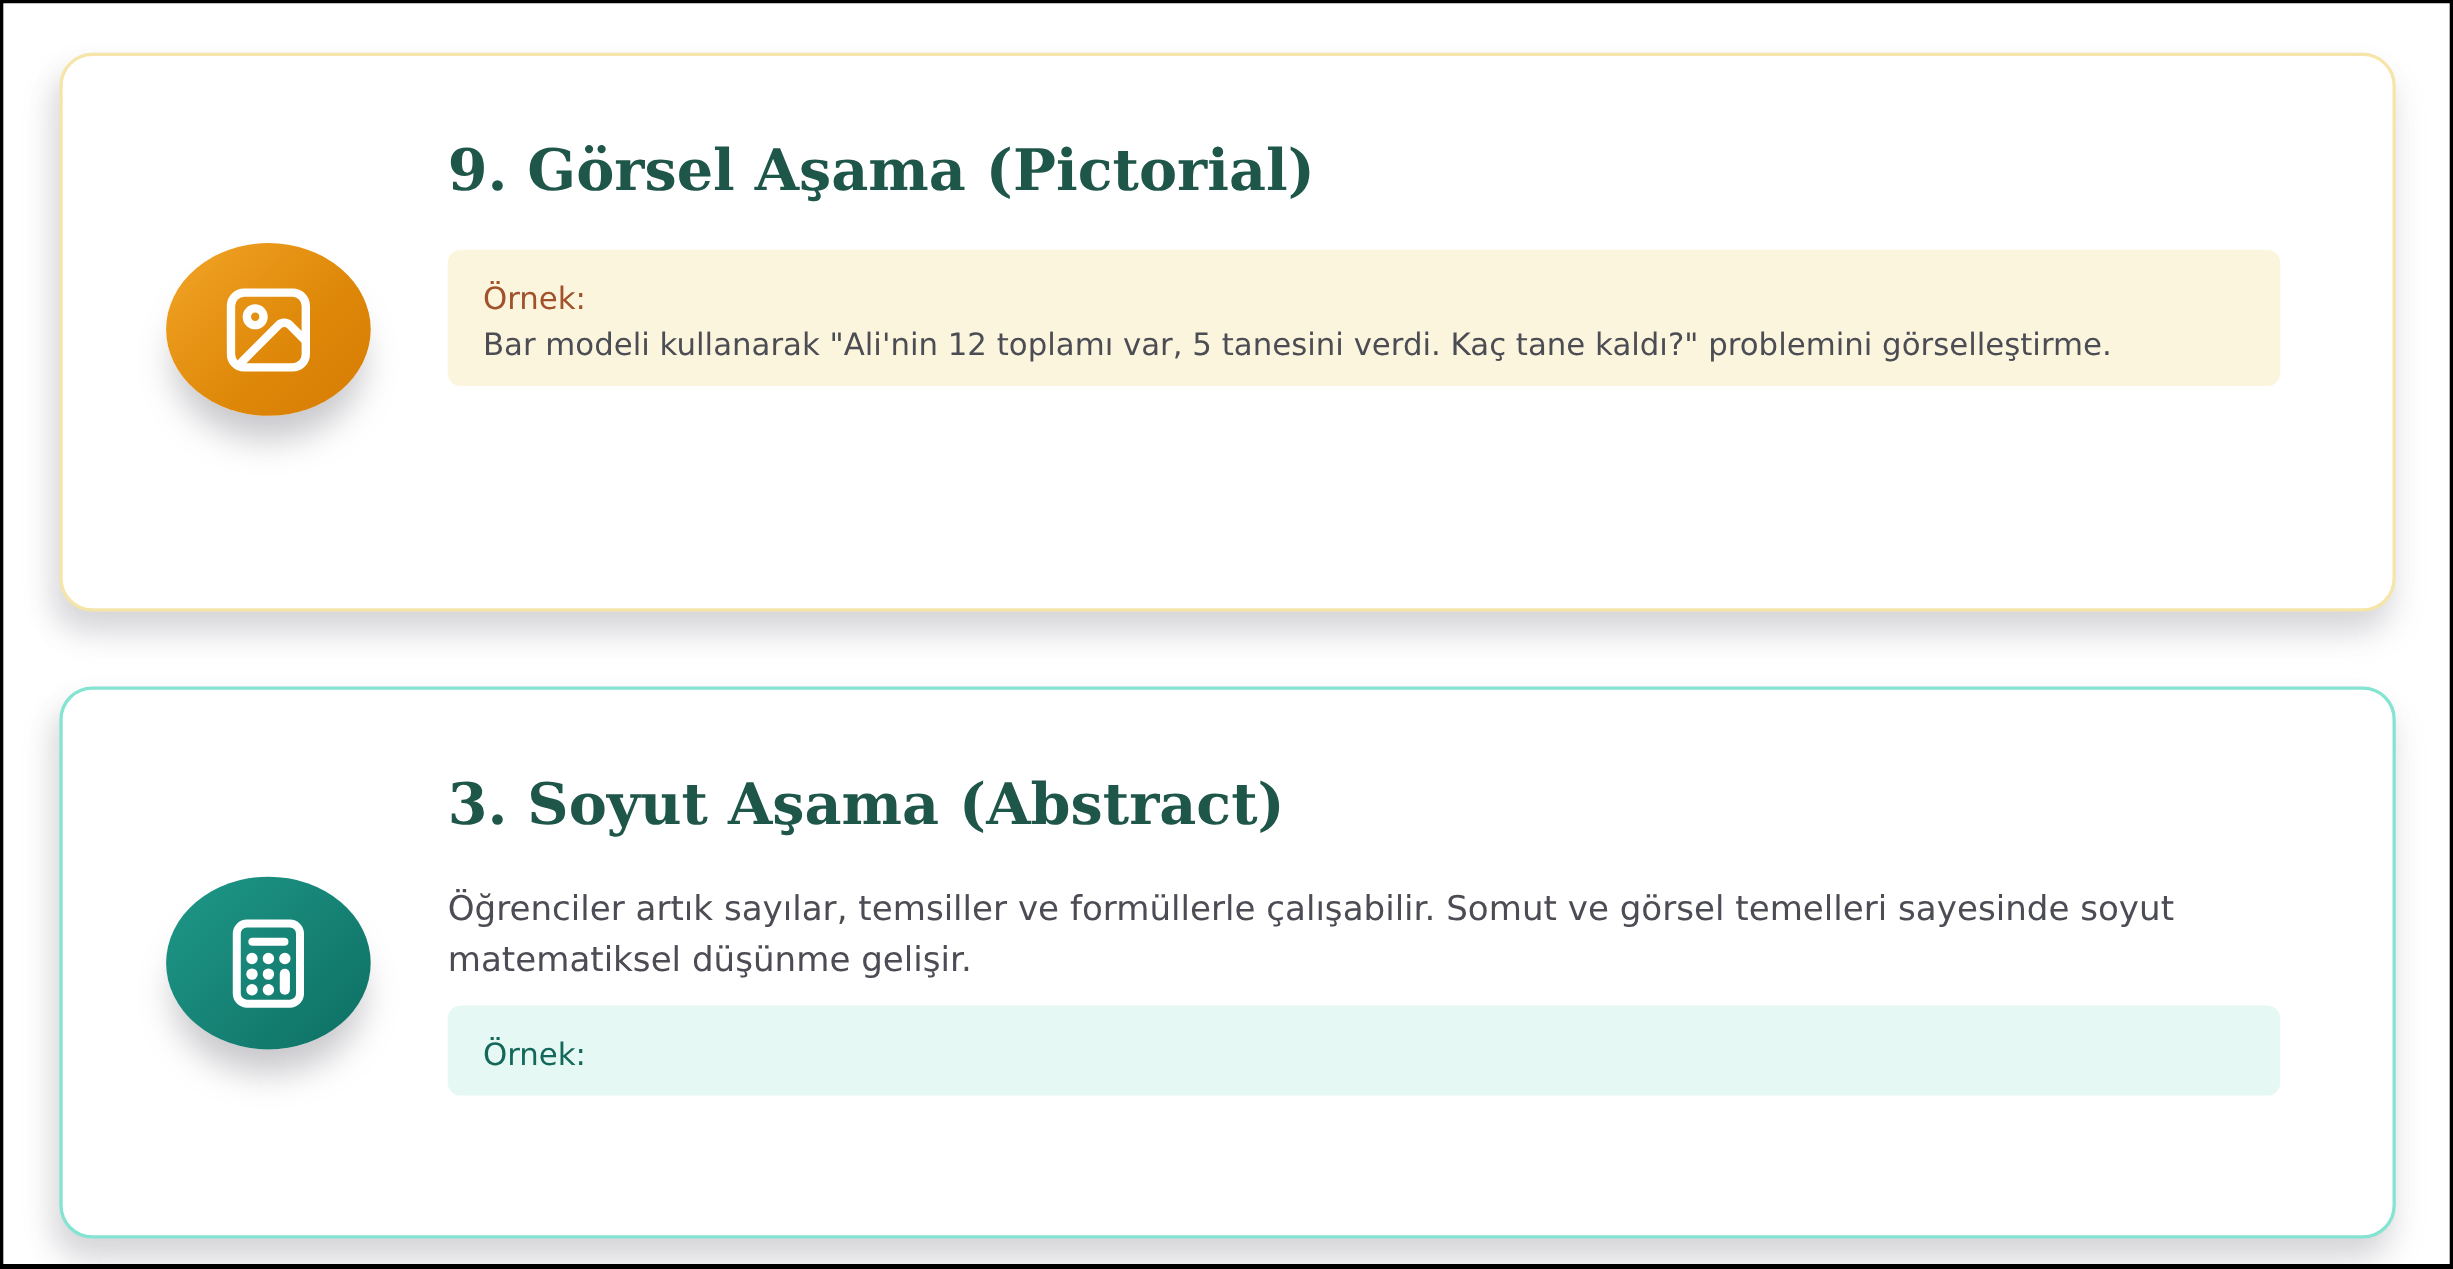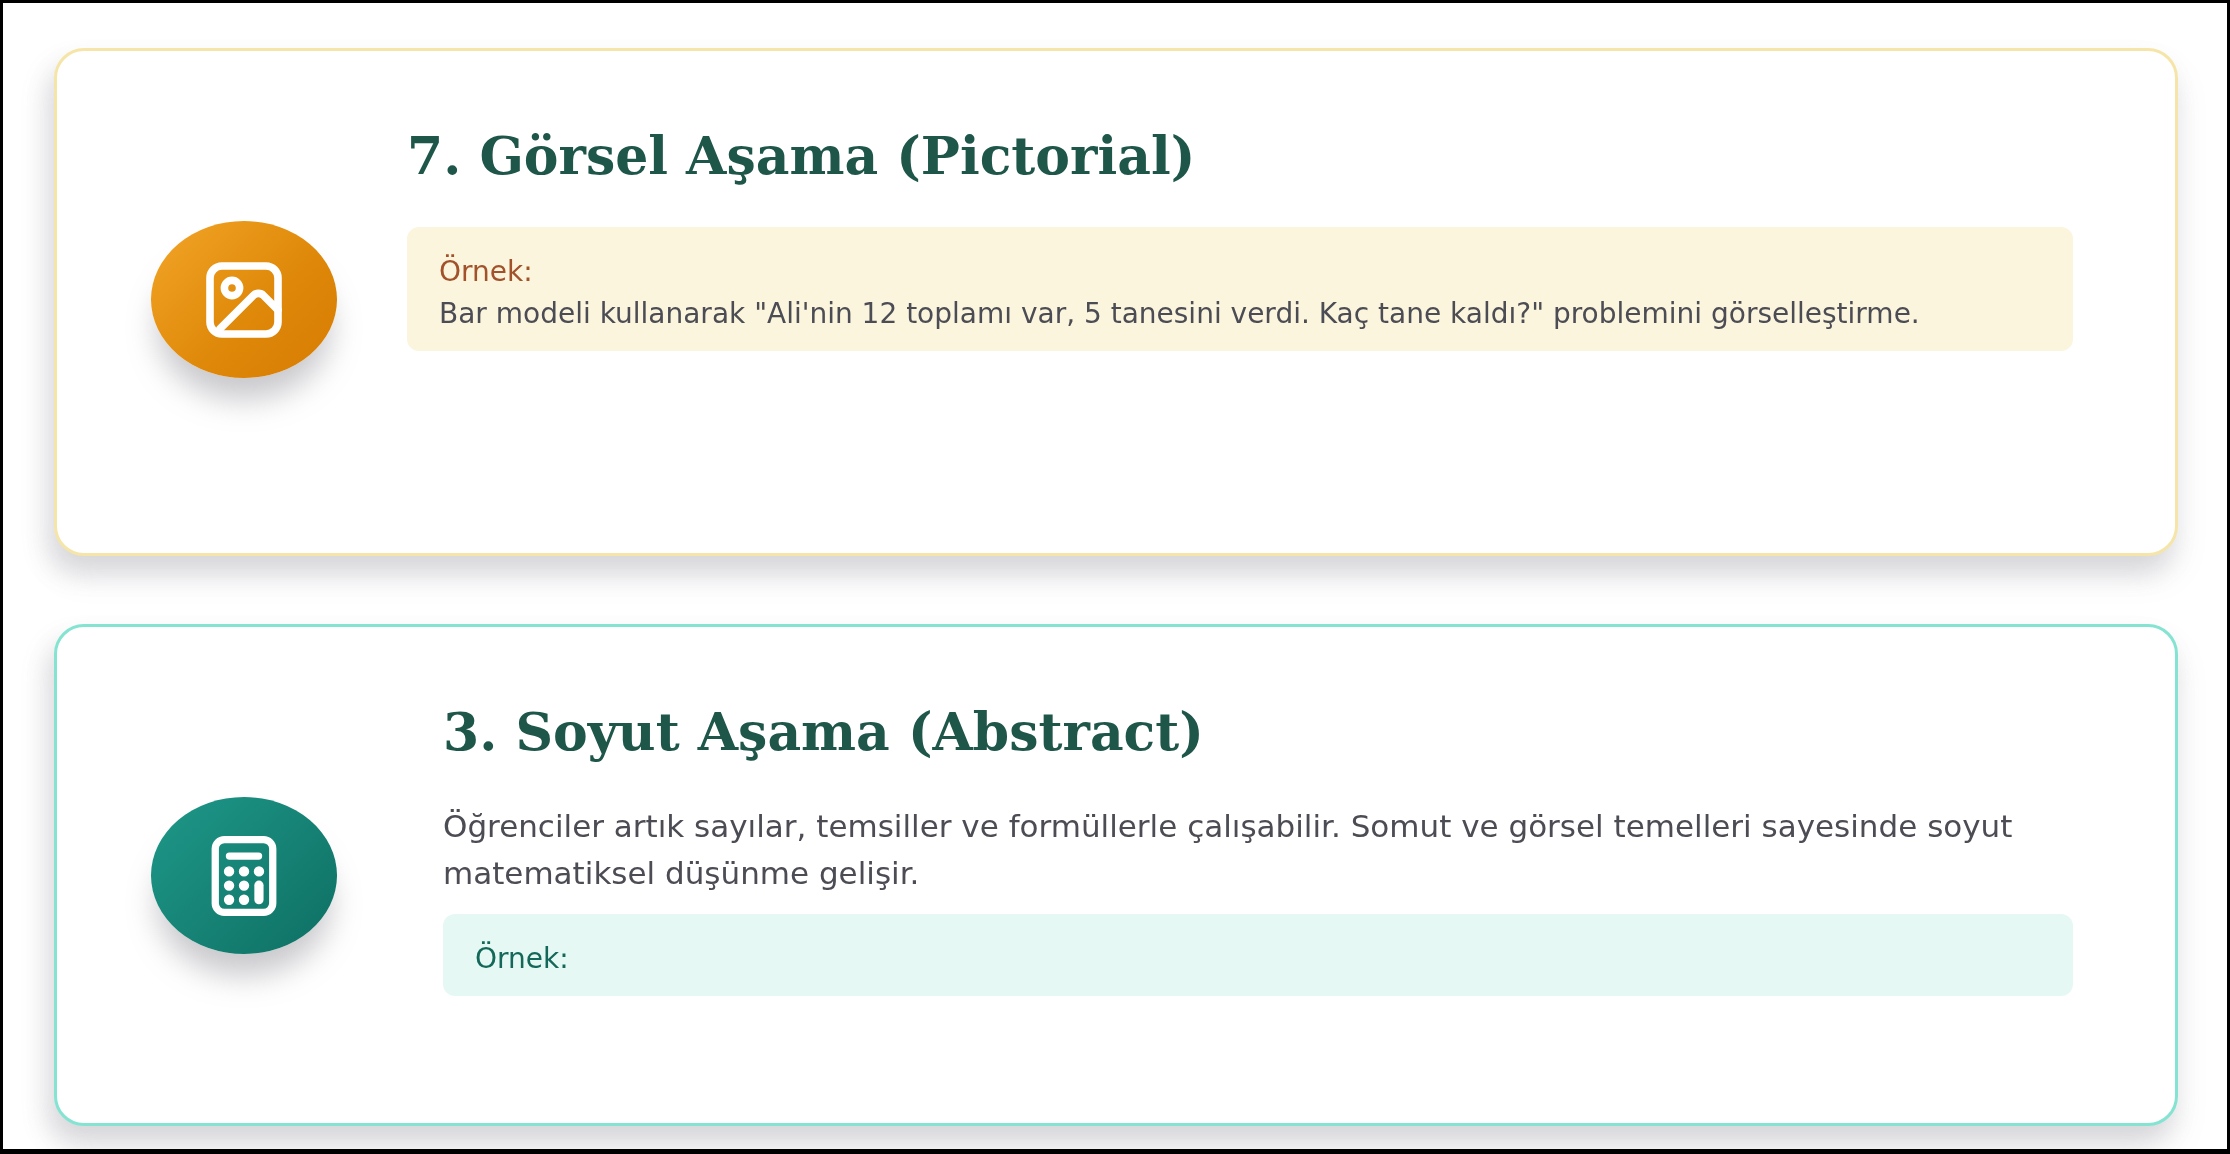--- a/index.html
+++ b/index.html
@@ -13,21 +13,20 @@
     background:#fff; border-radius:30px; display:flex; align-items:flex-start;
     padding:74px 102px 0 94px;
   }
   .card--pictorial {
     top:45px; height:508px; border:3px solid #F6E5A9;
     box-shadow:-8px 16px 26px rgba(130,130,140,.20), 0 20px 30px rgba(130,130,140,.16);
   }
   .card--abstract {
     top:621px; height:502px; border:3px solid #84E4D1;
     box-shadow:-8px 16px 26px rgba(130,130,140,.20), 0 20px 30px rgba(130,130,140,.16);
-    gap:36px;
   }
   .icon-bubble {
     flex:none; width:186px; height:157px; border-radius:50%;
     margin-top:96px; margin-right:70px;
     display:flex; align-items:center; justify-content:center;
     box-shadow:0 28px 30px -6px rgba(120,120,130,.40);
   }
   .icon-bubble--orange { background:linear-gradient(135deg,#F2A527 0%,#DE8708 60%,#D67C04 100%); }
   .icon-bubble--teal   { background:linear-gradient(135deg,#1E9889 0%,#15837500 0%,#15827400 0%,#17897B 55%,#0E6F63 100%); background:linear-gradient(135deg,#1E9889,#0E6F63); }
   .icon-bubble svg { display:block; }
@@ -56,21 +55,21 @@
     <div class="icon-bubble icon-bubble--orange">
       <span>
         <svg width="96" height="96" viewBox="0 0 24 24" fill="none" stroke="#ffffff" stroke-width="1.9" stroke-linecap="round" stroke-linejoin="round">
           <rect x="3.5" y="3.5" width="17" height="17" rx="3"></rect>
           <circle cx="9" cy="9" r="1.9"></circle>
           <path d="M20.5 14.5l-3.6-3.6a1.8 1.8 0 0 0-2.6 0L6 19.2"></path>
         </svg>
       </span>
     </div>
     <div class="content">
-      <h2 class="card-title">7. Görsel Aşama (Pictorial)</h2>
+      <h2 class="card-title">9. Görsel Aşama (Pictorial)</h2>
       <div class="example-box example-box--cream">
         <div class="example-label example-label--rust">Örnek:</div>
         <div class="example-text">Bar modeli kullanarak "Ali'nin 12 toplamı var, 5 tanesini verdi. Kaç tane kaldı?" problemini görselleştirme.</div>
       </div>
     </div>
   </section>
 
   <section class="card card--abstract">
     <div class="icon-bubble icon-bubble--teal">
       <span>

